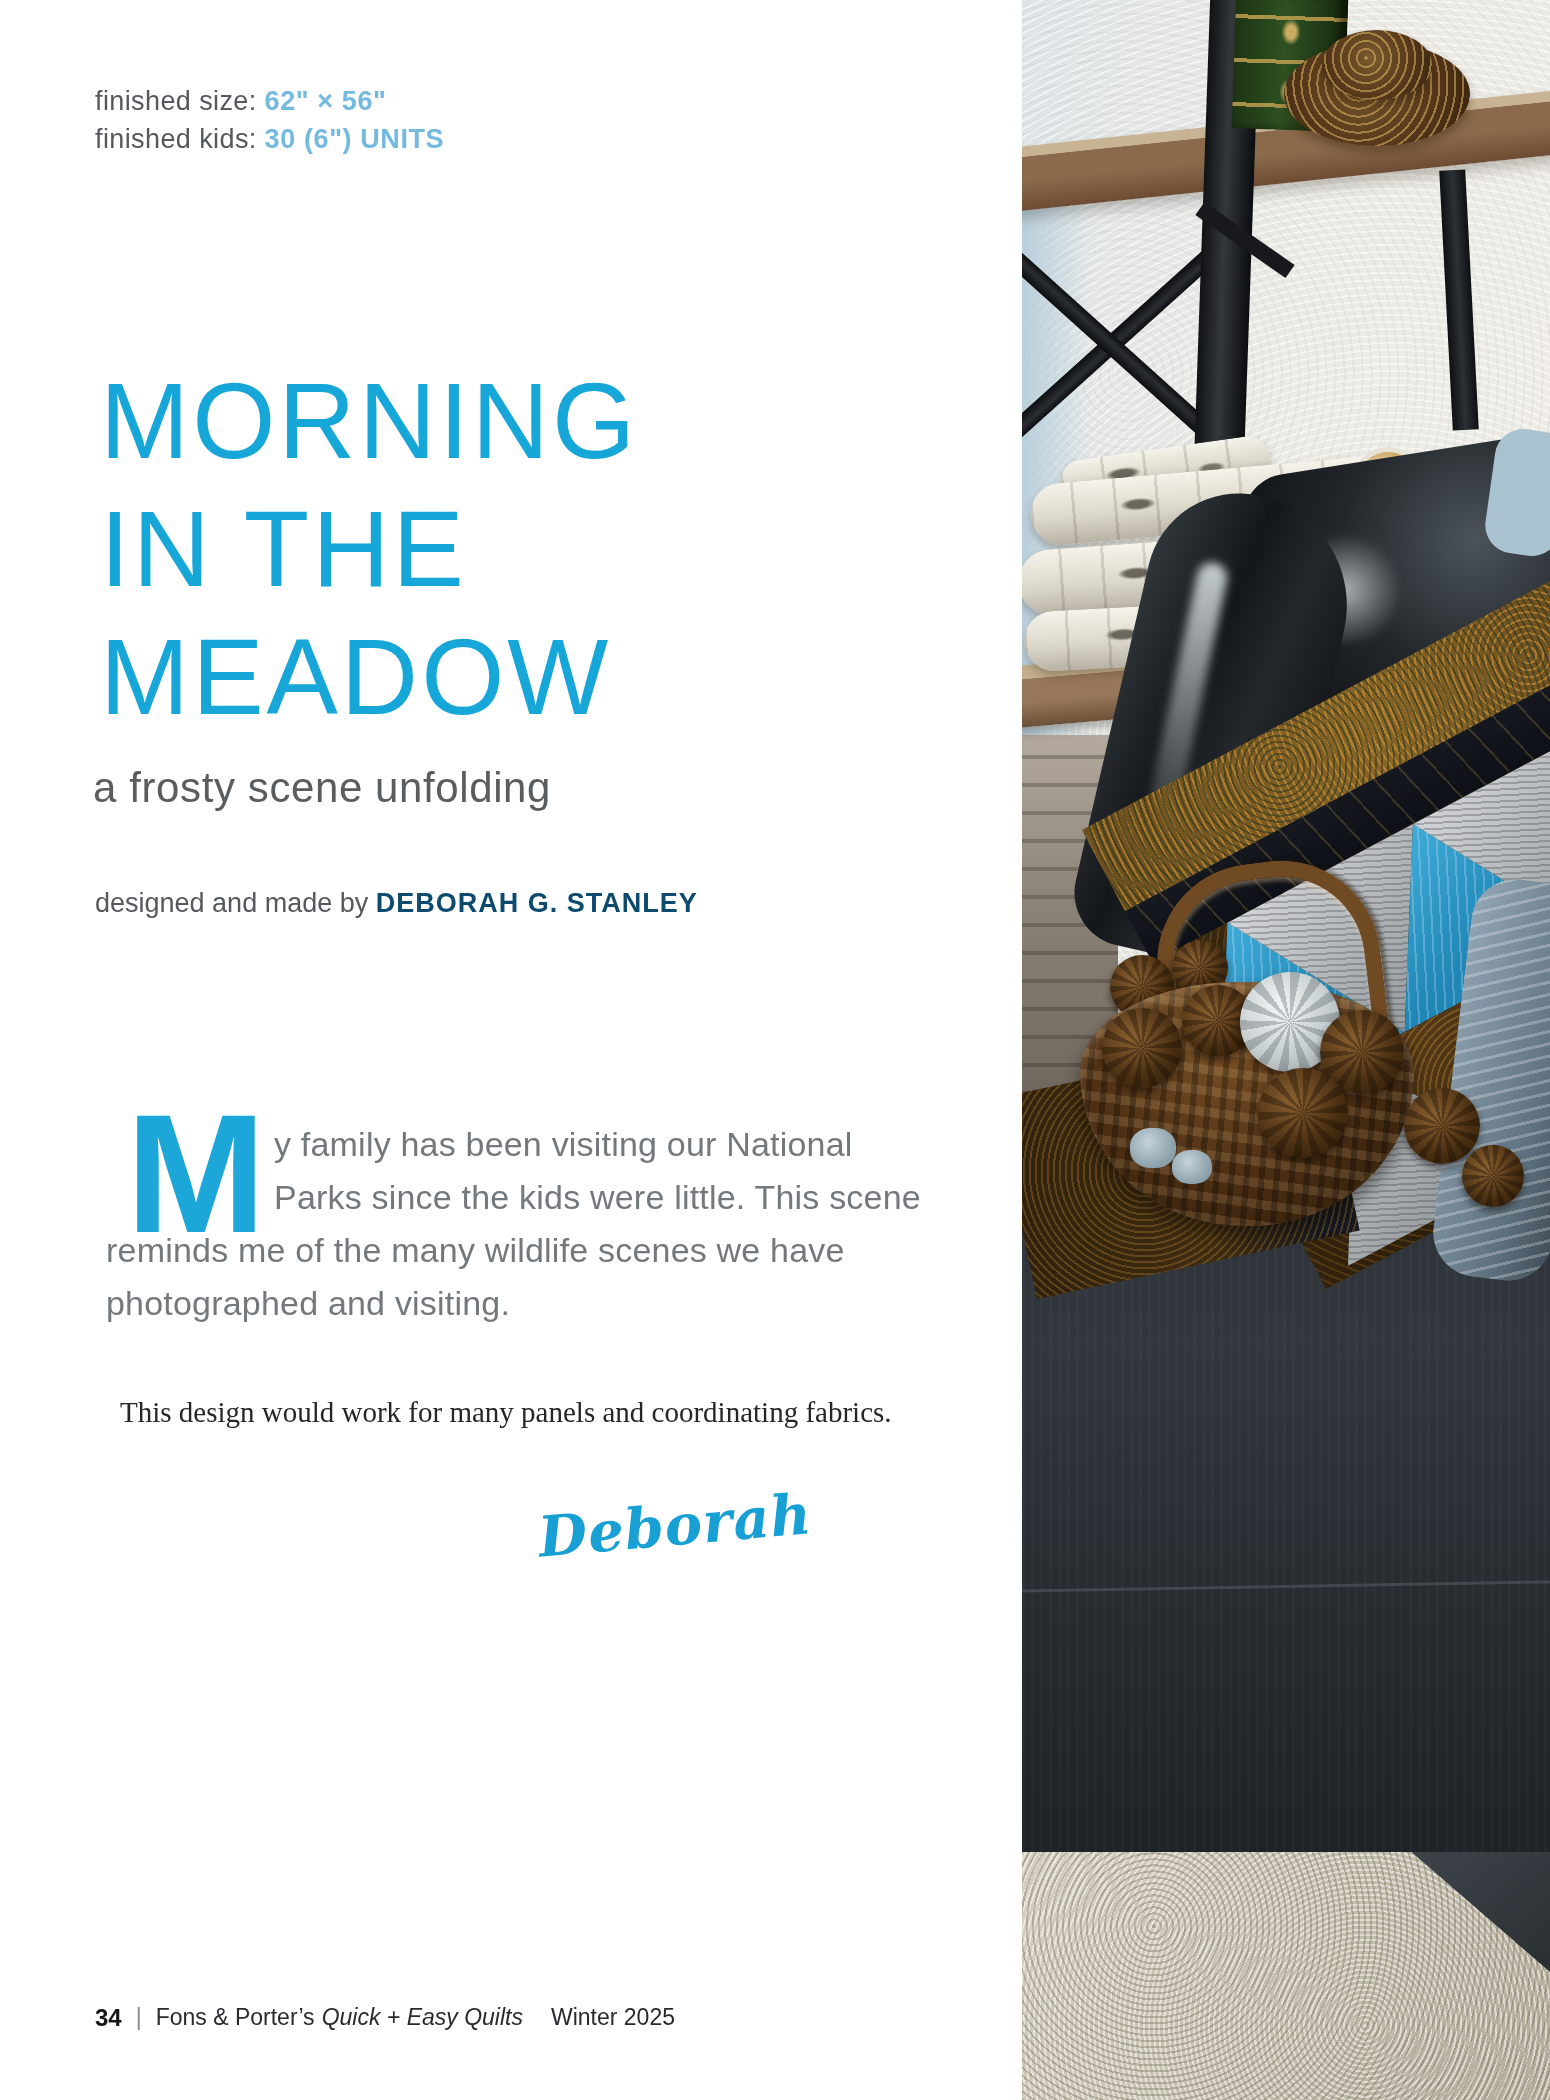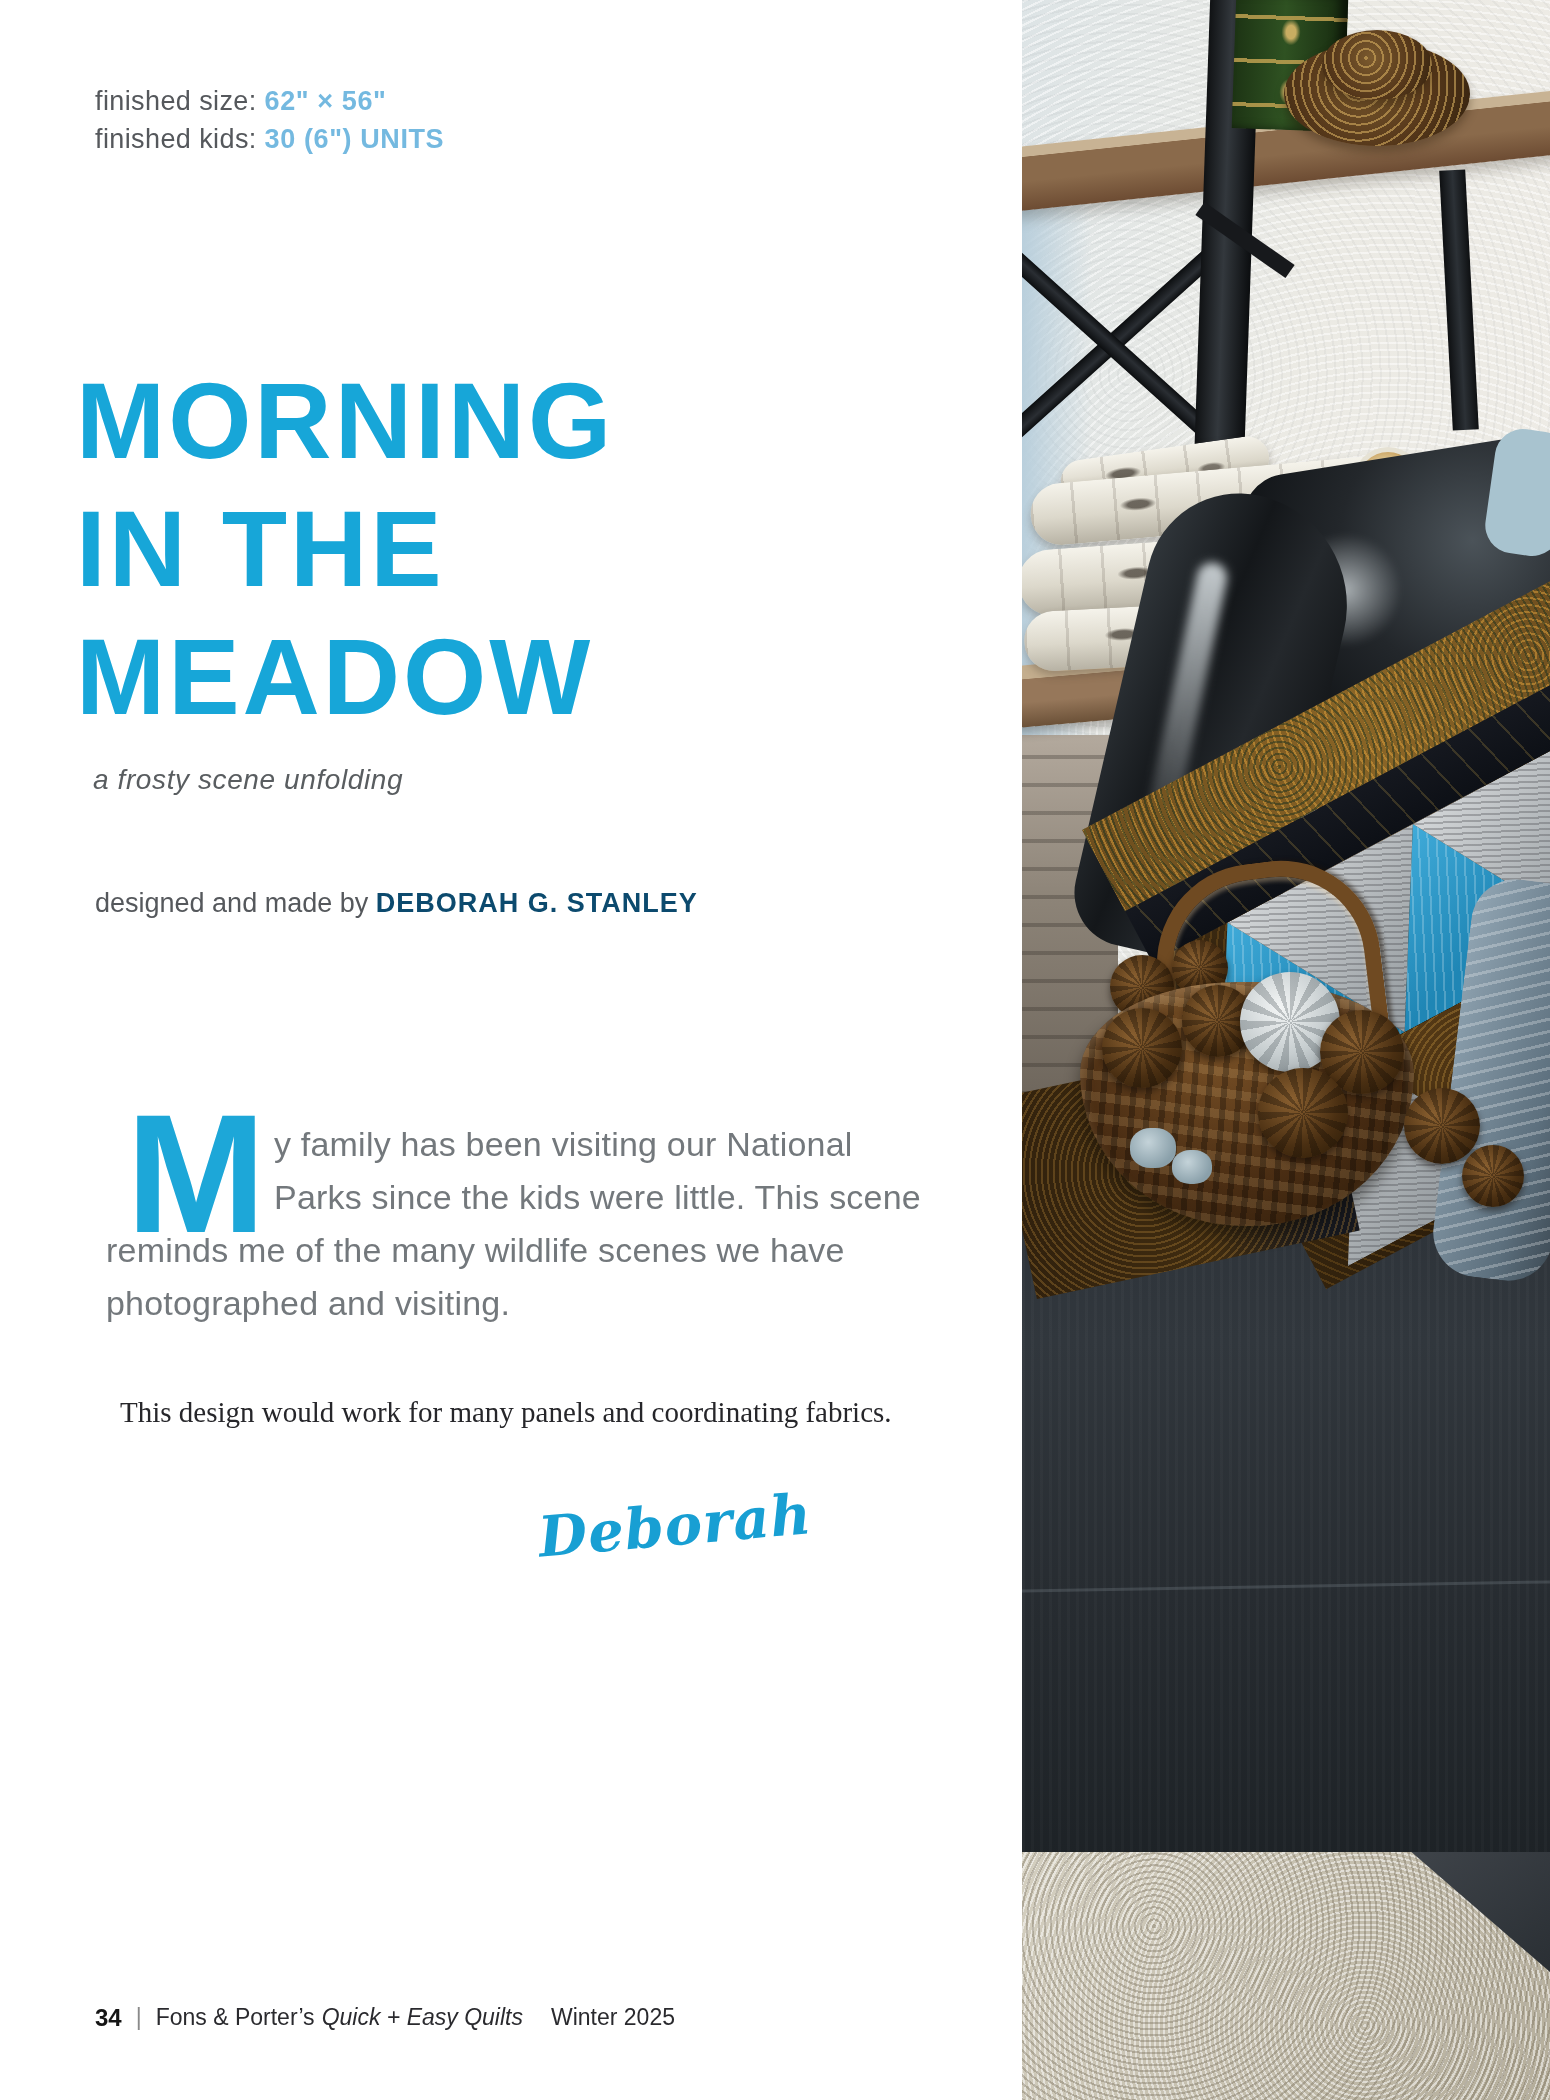--- a/index.html
+++ b/index.html
@@ -5,22 +5,22 @@
   html,body{margin:0;padding:0;}
   body{
     width:1550px;height:2100px;position:relative;background:#ffffff;
     font-family:"Liberation Sans", sans-serif;overflow:hidden;
   }
   .abs{position:absolute;}
 
   
   .spec-line{left:95px;font-size:27px;color:#55585c;letter-spacing:.4px;}
   .spec-line b{color:#74b9e0;font-weight:bold;letter-spacing:.6px;}
-  .title-line{left:76px;font-size:107px;font-weight:bold;color:#17a6d8;letter-spacing:3px;line-height:1;}
-  .subtitle{left:93px;top:764px;font-size:28px;color:#595d60;letter-spacing:.6px;font-style:italic;}
+  .title-line{left:100px;font-size:107px;font-weight:normal;color:#17a6d8;letter-spacing:3px;line-height:1;}
+  .subtitle{left:93px;top:764px;font-size:42px;color:#595d60;letter-spacing:.6px;}
   .byline{left:95px;top:888px;font-size:27px;color:#55585c;}
   .byline b{color:#0c4a6e;letter-spacing:1px;}
   .dropcap{left:126px;top:1090px;font-size:168px;line-height:1;font-weight:bold;color:#1da7d8;}
   .intro-line{font-size:34px;color:#73787c;letter-spacing:.2px;}
   .tip{left:120px;top:1396px;font-family:"Liberation Serif", serif;font-size:29px;color:#26262a;}
   .signature{left:538px;top:1492px;font-family:"DejaVu Serif", serif;font-style:italic;font-weight:bold;
     font-size:56px;color:#189fd3;transform:rotate(-5deg);letter-spacing:1px;}
   .footer{left:95px;top:2004px;font-size:23px;color:#2a2a2e;display:flex;align-items:flex-start;}
   .footer .pg{font-weight:bold;font-size:24px;color:#151515;}
   .footer .div{color:#8a8a8a;margin:0 14px;font-weight:300;}

